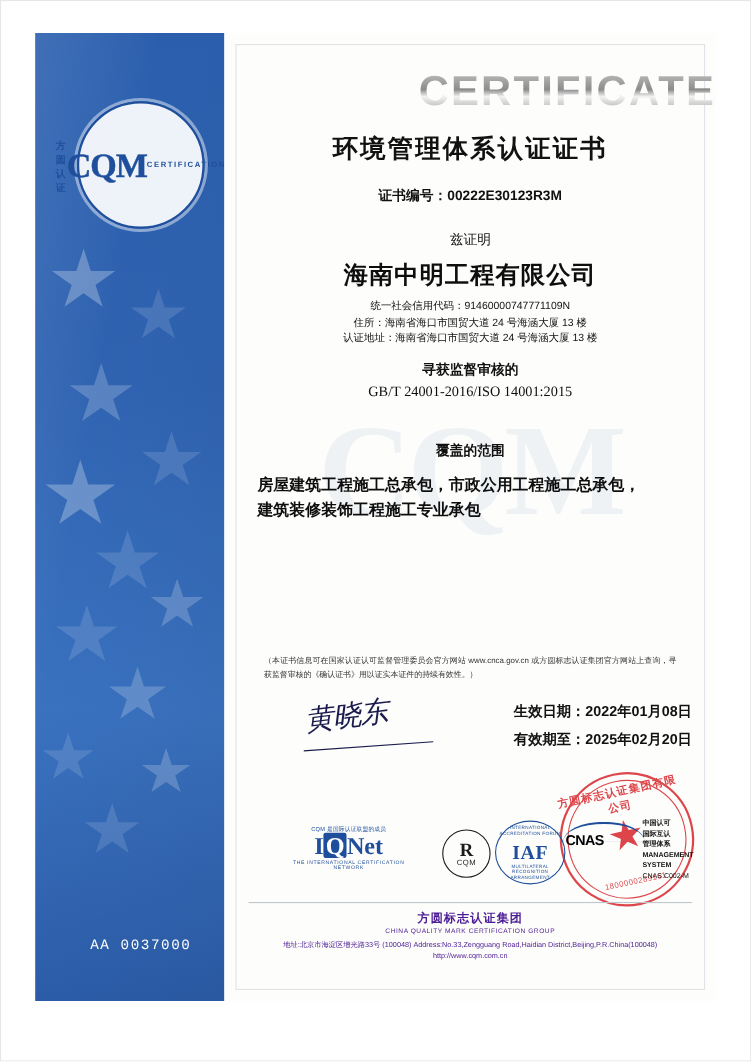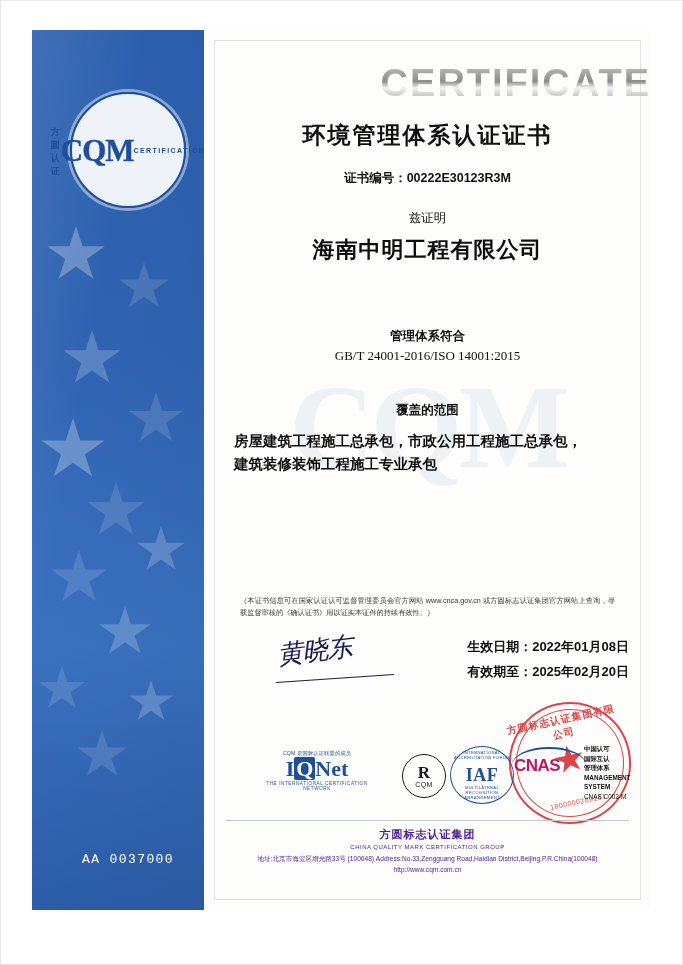--- a/index.html
+++ b/index.html
@@ -433,23 +433,23 @@
     color: #1f4f9c;
     letter-spacing: 0.3px;
   }
 
   .logo-cnas {
     position: absolute;
     left: 302px;
     top: 26px;
   }
   .logo-cnas .cnas-text {
-    font-size: 17px;
-    font-weight: bold;
-    color: #be185d;
+    font-size: 13px;
+    font-weight: bold;
+    color: #000000;
     font-family: "Liberation Sans", sans-serif;
     letter-spacing: -0.5px;
   }
   .logo-cnas .cnas-arc {
     position: absolute;
     left: -2px; top: -9px;
     width: 74px; height: 16px;
     border-top: 2px solid #1f4f9c;
     border-radius: 50% / 100% 100% 0 0;
   }
@@ -540,22 +540,27 @@
     <div class="title-en">CERTIFICATE</div>
     <div class="title-cn">环境管理体系认证证书</div>
 
     <div class="cert-no">
       <span>证书编号：</span><span>00222E30123R3M</span>
     </div>
 
     <div class="hereby">兹证明</div>
     <div class="company">海南中明工程有限公司</div>
 
-
-    <div class="std-label">管理体系符合</div>
+    <div class="info-lines">
+      <div>统一社会信用代码：91460000747771109N</div>
+      <div>住所：海南省海口市国贸大道 24 号海涵大厦 13 楼</div>
+      <div>认证地址：海南省海口市国贸大道 24 号海涵大厦 13 楼</div>
+    </div>
+
+    <div class="std-label">寻获监督审核的</div>
     <div class="std-value">GB/T 24001-2016/ISO 14001:2015</div>
 
     <div class="scope-label">覆盖的范围</div>
     <div class="scope-value">
       <div>房屋建筑工程施工总承包，市政公用工程施工总承包，</div>
       <div>建筑装修装饰工程施工专业承包</div>
     </div>
 
     <div class="disclaimer">（本证书信息可在国家认证认可监督管理委员会官方网站 www.cnca.gov.cn 或方圆标志认证集团官方网站上查询，寻获监督审核的《确认证书》用以证实本证件的持续有效性。）</div>
 

